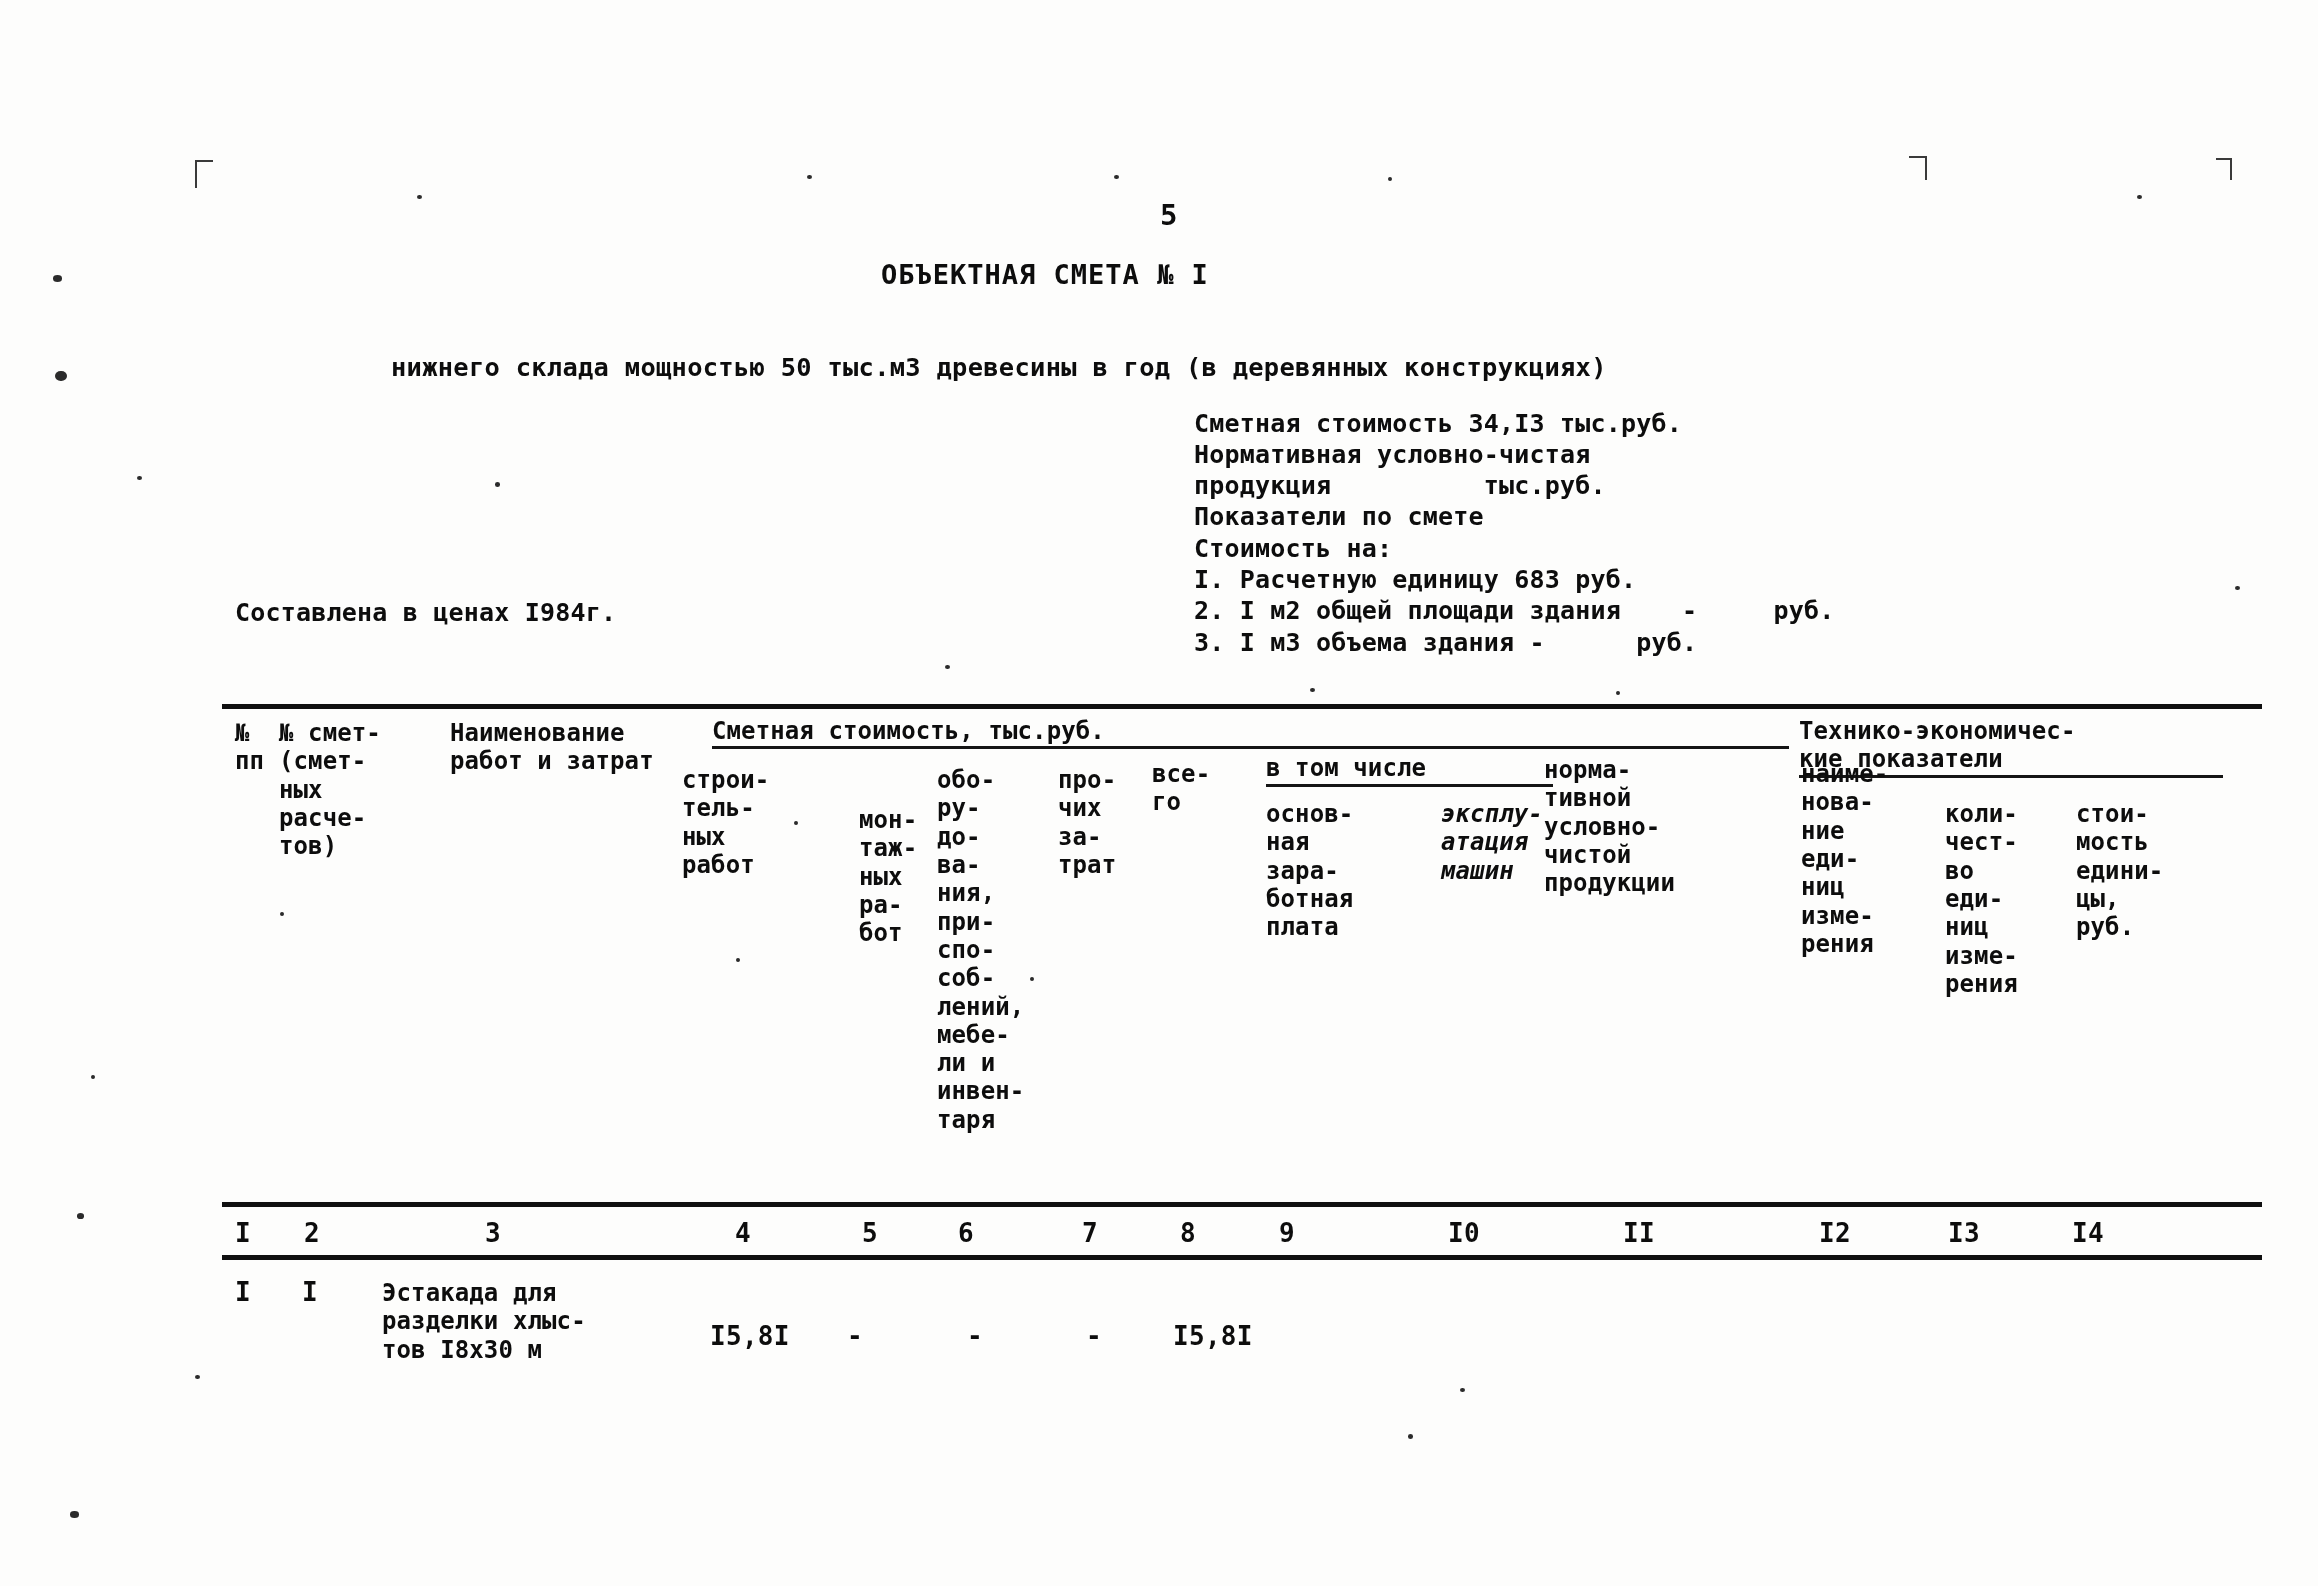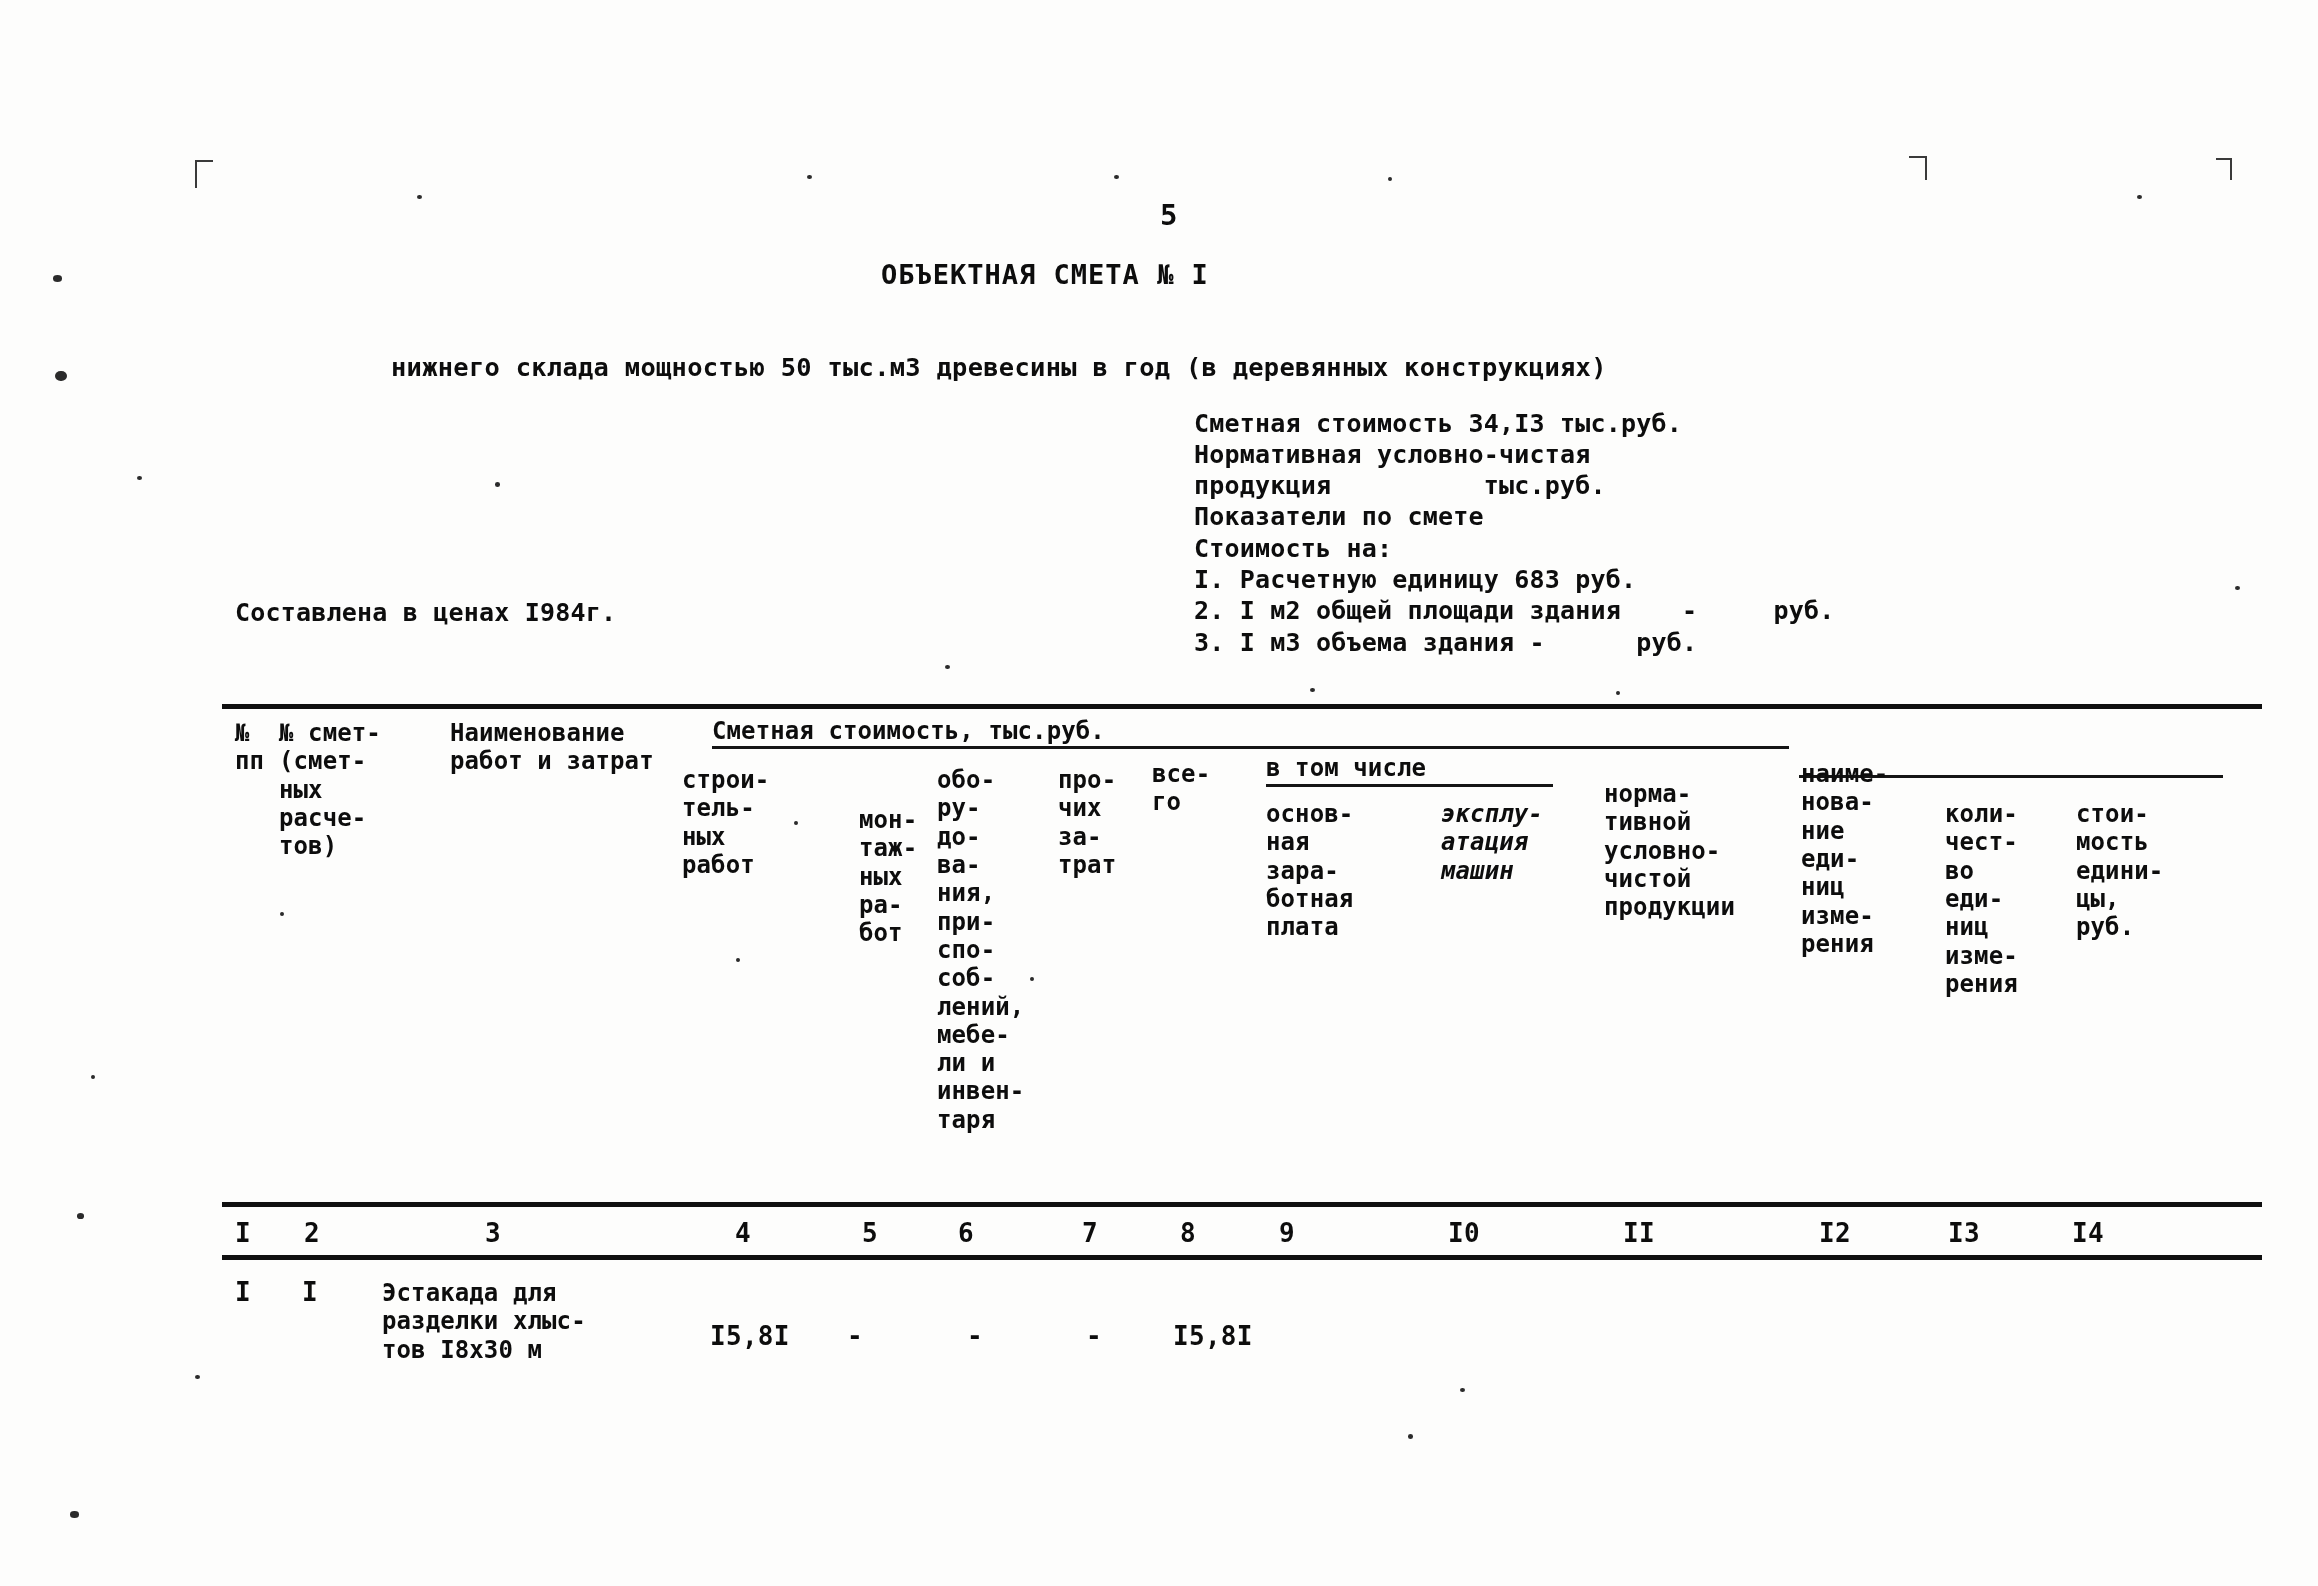--- a/index.html
+++ b/index.html
@@ -140,22 +140,23 @@
 
   <div class="tw s-tbl stack" style="left:1152px; top:760px;"><span>все-</span><br><span>го</span></div>
 
   <div class="tw s-tbl" style="left:1266px; top:756px;">в том числе</div>
   <div class="rule under" style="left:1266px; top:784px; width:287px;"></div>
 
   <div class="tw s-tbl stack" style="left:1266px; top:800px;"><span>основ-</span><br><span>ная</span><br><span>зара-</span><br><span>ботная</span><br><span class="vfaint">плата</span></div>
 
   <div class="tw s-tbl stack" style="left:1441px; top:800px;font-style:italic;"><span>эксплу-</span><br><span>атация</span><br><span>машин</span></div>
 
-  <div class="tw s-tbl stack" style="left:1604px; top:756px;margin-top:24px;"><span>норма-</span><br><span>тивной</span><br><span>условно-</span><br><span>чистой</span><br><span>продукции</span></div>
-
+  <div class="tw s-tbl stack" style="left:1544px; top:756px;"><span>норма-</span><br><span>тивной</span><br><span>условно-</span><br><span>чистой</span><br><span>продукции</span></div>
+
+  <div class="tw s-tbl stack" style="left:1799px; top:717px;"><span>Технико-экономичес-</span><br><span>кие показатели</span></div>
   <div class="rule under" style="left:1799px; top:775px; width:424px;"></div>
 
   <div class="tw s-tbl stack" style="left:1801px; top:760px;"><span>наиме-</span><br><span>нова-</span><br><span>ние</span><br><span>еди-</span><br><span>ниц</span><br><span>изме-</span><br><span>рения</span></div>
 
   <div class="tw s-tbl stack" style="left:1945px; top:800px;"><span>коли-</span><br><span>чест-</span><br><span>во</span><br><span>еди-</span><br><span>ниц</span><br><span>изме-</span><br><span>рения</span></div>
 
   <div class="tw s-tbl stack" style="left:2076px; top:800px;"><span>стои-</span><br><span>мость</span><br><span>едини-</span><br><span>цы,</span><br><span>руб.</span></div>
 
   <div class="rule thick" style="left:222px; top:1202px; width:2040px;"></div>
 

